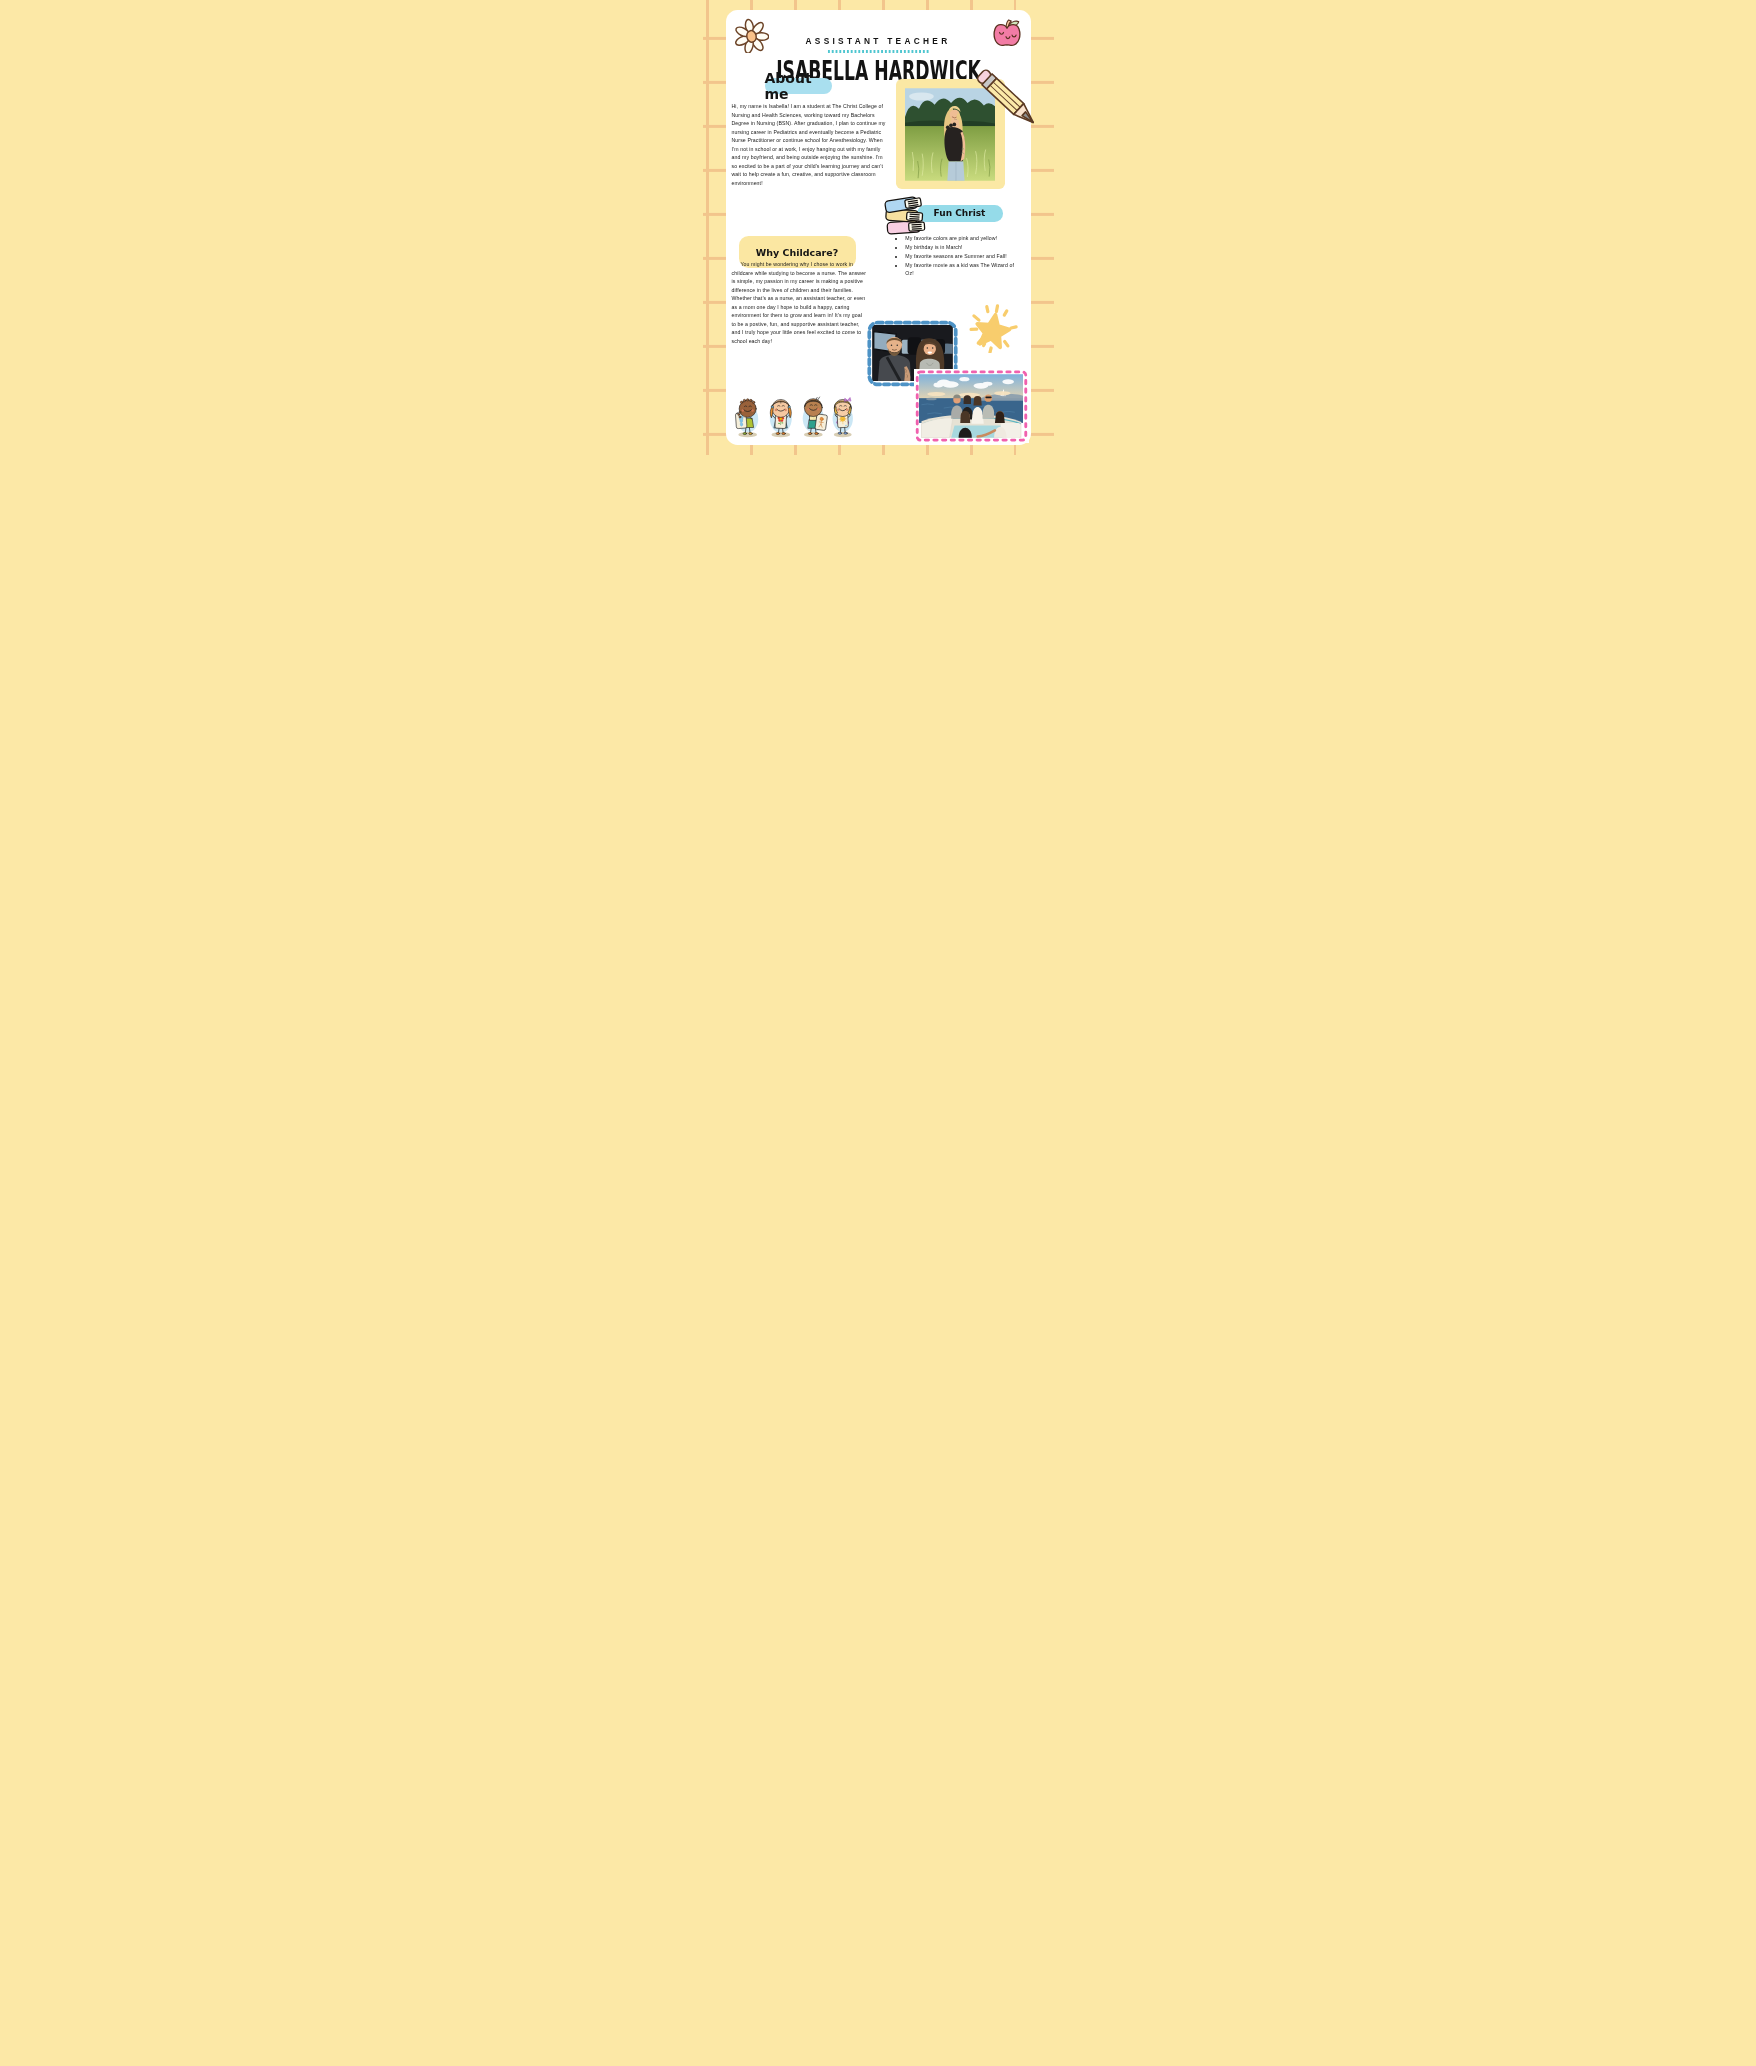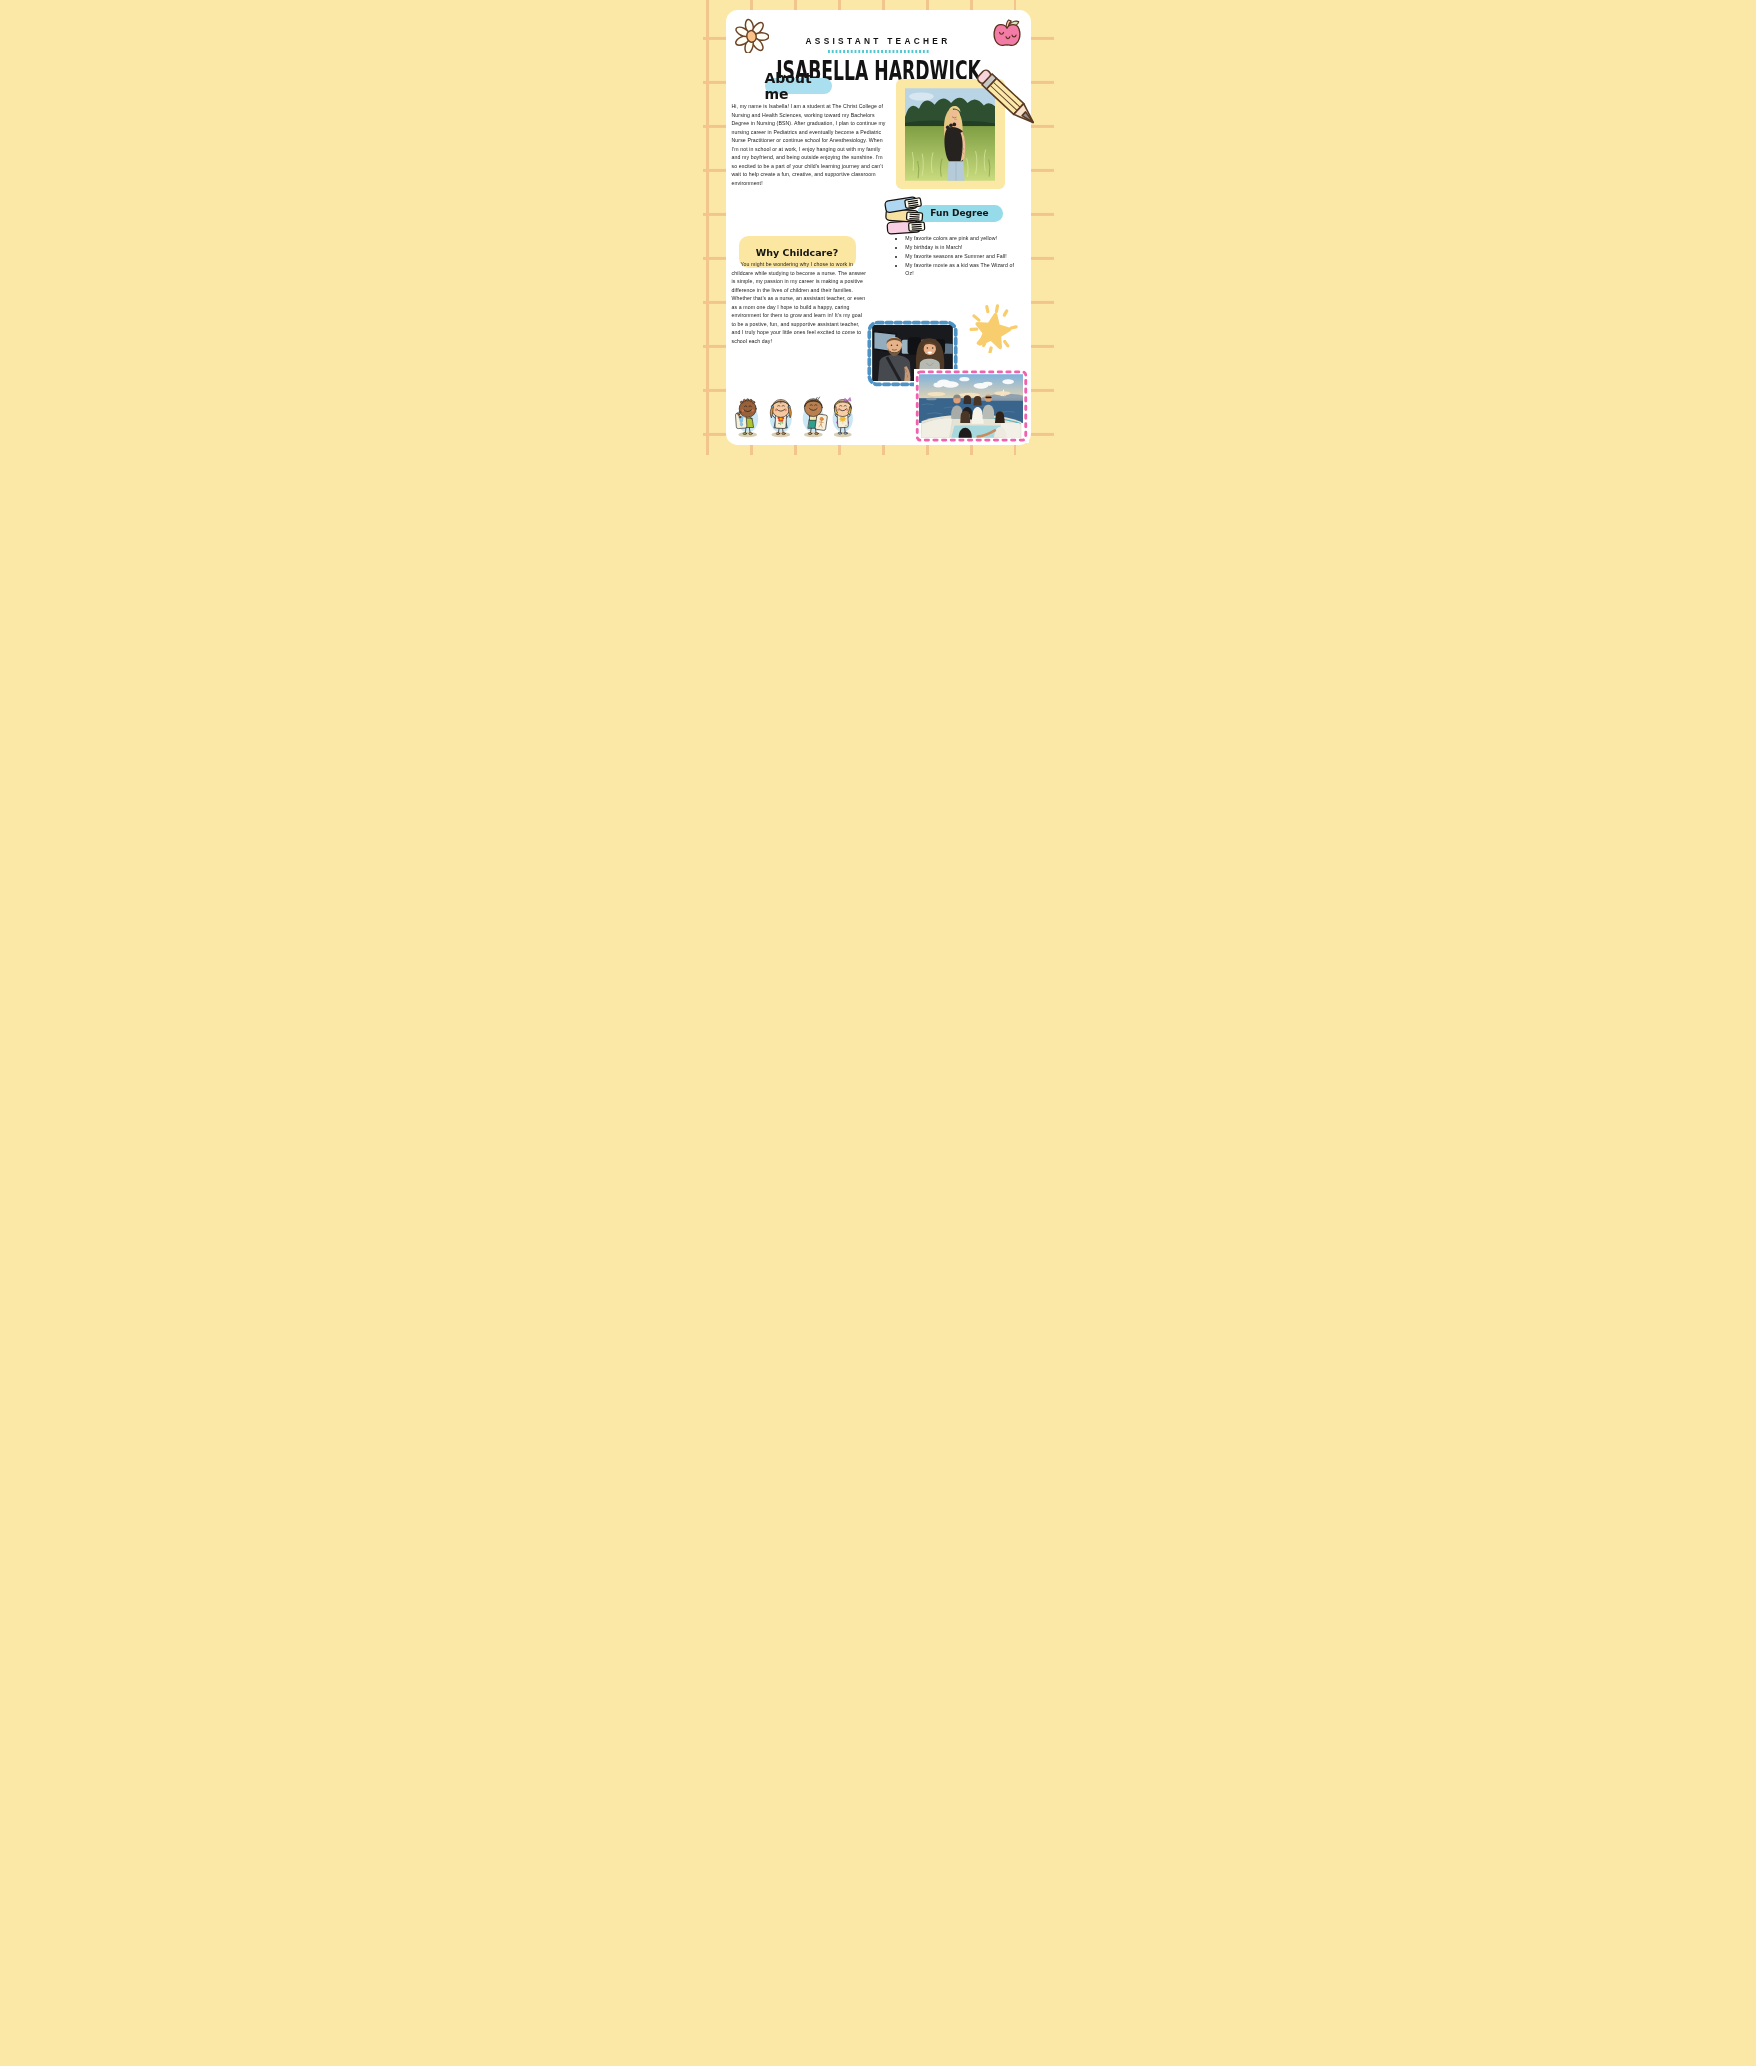--- a/index.html
+++ b/index.html
@@ -139,21 +139,21 @@
         <rect x="13" y="52" width="46" height="116" fill="#FBE9A9"></rect>
         <path d="M13 168 L59 168 L36 230 Z" fill="#FAE3CE"></path>
         <path d="M28 190 L44 190 L36 230 Z" fill="#8E8E8E"></path>
         <line x1="29" y1="54" x2="29" y2="166" stroke-width="3"></line>
         <line x1="43" y1="54" x2="43" y2="166" stroke-width="3"></line>
       </g>
     </svg>
   </div>
 
   <div class="abs pill pill-fun">
-    <span>Fun Degree</span>
+    <span>Fun Christ</span>
   </div>
   <svg class="abs" style="left:179px;top:195px;z-index:2" width="48" height="40" viewBox="0 0 132 112">
     <g stroke="#15120F" stroke-width="3.5" stroke-linejoin="round">
       <g transform="rotate(-4 66 92)">
         <rect x="14" y="74" width="92" height="32" rx="10" fill="#F8CFE2"></rect>
         <rect x="74" y="79" width="44" height="23" rx="5" fill="#FFFDF0"></rect>
         <line x1="82" y1="85" x2="110" y2="85"></line>
           <line x1="82" y1="91" x2="110" y2="91"></line>
           <line x1="82" y1="97" x2="110" y2="97"></line>
       </g>

